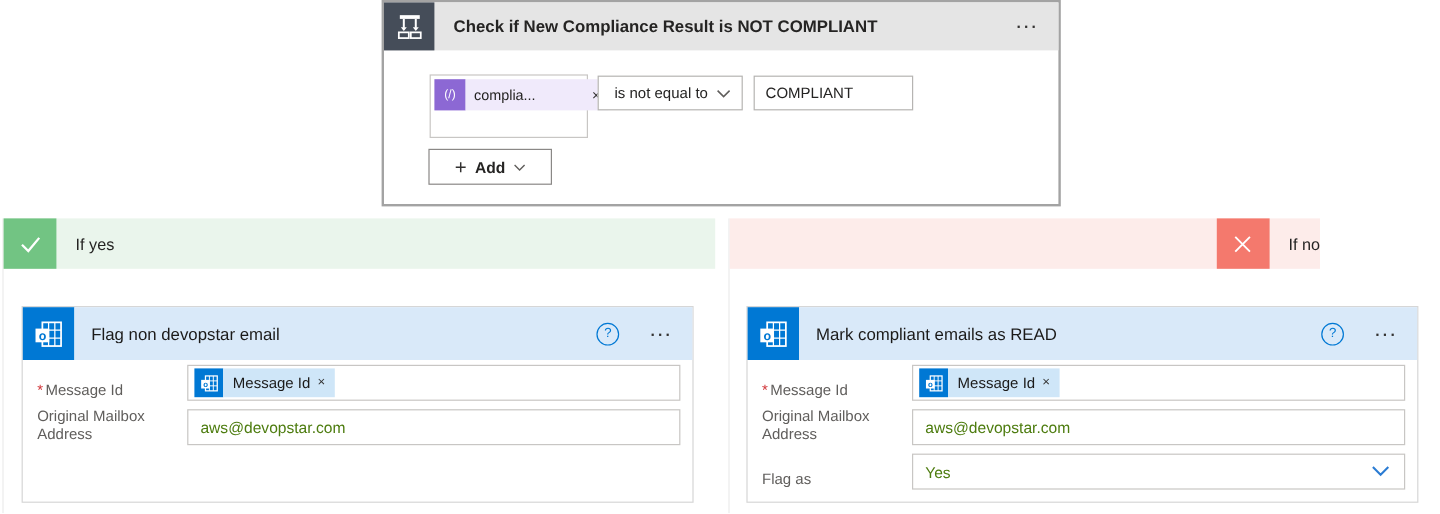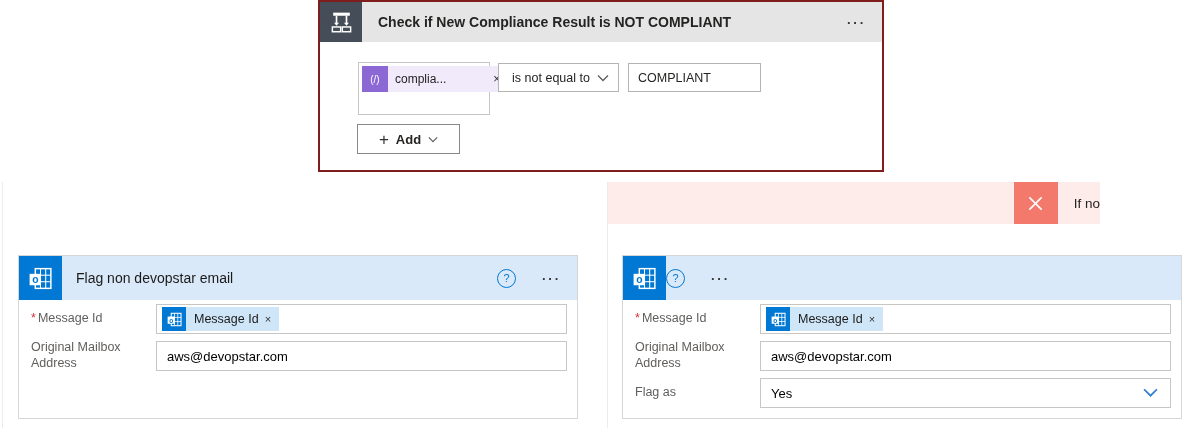--- a/index.html
+++ b/index.html
@@ -1,21 +1,21 @@
 <!DOCTYPE html>
 <html><head>
 <meta charset="utf-8">
 <style>
   html,body{margin:0;padding:0;background:#fff;}
   .stage{position:relative;width:1200px;height:428px;overflow:hidden;background:#fff;
          font-family:"Liberation Sans","DejaVu Sans",sans-serif;color:#252423;}
 
   
   .cond-card{position:absolute;left:318px;top:0;width:566px;height:172px;
-             box-sizing:border-box;border:2px solid #7f1d1d;background:#fff;}
+             box-sizing:border-box;border:2px solid #a3a3a3;background:#fff;}
   .cond-header{display:flex;align-items:stretch;height:40px;background:#e5e5e5;}
   .cond-icon{width:42px;background:#454d59;display:flex;align-items:center;justify-content:center;flex:none;}
   .cond-title{flex:1;display:flex;align-items:center;padding-left:16px;
               font-size:14px;font-weight:600;color:#252423;white-space:nowrap;overflow:hidden;}
   .ellipsis{display:flex;align-items:center;padding:0 16px;font-size:13px;font-weight:700;
             letter-spacing:2px;color:#323130;cursor:pointer;}
   .cond-body{position:relative;height:128px;}
   .token-box{position:absolute;left:38px;top:20px;width:132px;height:53px;
              box-sizing:border-box;border:1px solid #c8c6c4;background:#fff;padding:3px;}
   .token-pill{display:inline-flex;align-items:stretch;height:26px;max-width:100%;}
@@ -52,28 +52,28 @@
         border:1px solid #d6d6d6;background:#fff;}
   .card-yes{left:18px;}
   .card-no{left:622px;}
   .card-header{display:flex;align-items:stretch;height:44px;}
   .card-icon{width:43px;background:#0078d4;display:flex;align-items:center;justify-content:center;flex:none;}
   .card-head-rest{flex:1;display:flex;align-items:center;background:#d9e9f9;min-width:0;}
   .card-title{flex:1;padding-left:14px;font-size:14px;color:#1b1a19;white-space:nowrap;overflow:hidden;}
   .help-icon{width:17px;height:17px;border:1px solid #0078d4;border-radius:50%;color:#0078d4;
              display:flex;align-items:center;justify-content:center;font-size:11px;flex:none;
              margin-right:10px;cursor:pointer;}
-  .row{position:absolute;left:12px;right:10px;height:30px;display:flex;align-items:center;}
+  .row{position:absolute;left:12px;right:10px;height:30px;display:flex;align-items:flex-end;}
   .row-1{top:48px;} .row-2{top:85px;} .row-3{top:122px;}
   .f-label{width:125px;flex:none;font-size:12.5px;color:#605e5c;line-height:1.25;padding-right:8px;
            box-sizing:border-box;}
   .req{color:#d13438;margin-right:2px;}
   .field{flex:1;height:30px;box-sizing:border-box;border:1px solid #c8c6c4;background:#fff;
          display:flex;align-items:center;position:relative;min-width:0;}
-  .field.text,.field.dropdown{padding-left:10px;font-size:13px;color:#000000;}
+  .field.text,.field.dropdown{padding-left:10px;font-size:13px;color:#4d7c0f;}
   .field.dropdown{cursor:pointer;}
   .field .chev{position:absolute;right:12px;top:9px;}
   .mini-pill{display:inline-flex;align-items:stretch;height:24px;margin-left:5px;}
   .mini-pill .mp-icon{width:24px;background:#0078d4;display:flex;align-items:center;
              justify-content:center;flex:none;}
   .mini-pill .mp-body{display:flex;align-items:center;background:#cfe6f8;padding:0 8px;
              font-size:12.5px;color:#1b1a19;white-space:nowrap;}
   .mp-x{margin-left:6px;font-size:11px;color:#323130;cursor:pointer;}
 </style>
 </head>
@@ -122,20 +122,28 @@
         <svg width="10" height="7" viewBox="0 0 12 8" aria-hidden="true">
           <path d="M1 1.5l5 5 5-5" stroke="#605e5c" stroke-width="1.4" fill="none"></path>
         </svg>
       </div>
     </div>
   </div>
 
   <div class="branch-line" style="left:2px;"></div>
   <div class="branch-line" style="left:607px;"></div>
 
+  <div class="bar bar-yes">
+    <div class="bar-icon yes">
+      <svg width="23" height="23" viewBox="0 0 24 24" aria-hidden="true">
+        <path d="M4.5 12.5l5.5 5.5L19.5 6.5" stroke="#fff" stroke-width="2" fill="none"></path>
+      </svg>
+    </div>
+    <div class="bar-label">If yes</div>
+  </div>
 
   <div class="bar bar-no">
     <div class="bar-icon no">
       <svg width="21" height="21" viewBox="0 0 24 24" aria-hidden="true">
         <path d="M5 5l14 14M19 5L5 19" stroke="#fff" stroke-width="1.8" fill="none"></path>
       </svg>
     </div>
     <div class="bar-label">If no</div>
   </div>
 
@@ -198,20 +206,21 @@
           <rect x="8" y="3.5" width="15" height="19" fill="none" stroke="#fff" stroke-width="1.4"></rect>
           <line x1="8" y1="9.8" x2="23" y2="9.8" stroke="#fff" stroke-width="1"></line>
           <line x1="8" y1="16.1" x2="23" y2="16.1" stroke="#fff" stroke-width="1"></line>
           <line x1="13" y1="3.5" x2="13" y2="22.5" stroke="#fff" stroke-width="1"></line>
           <line x1="18" y1="3.5" x2="18" y2="22.5" stroke="#fff" stroke-width="1"></line>
           <rect x="2.5" y="8.5" width="11" height="11" fill="#fff"></rect>
           <text x="5.1" y="17.6" font-size="10" font-weight="bold" fill="#0078d4">o</text>
         </svg>
       </div>
       <div class="card-head-rest">
+        <div class="card-title">Mark compliant emails as READ</div>
         <div class="help-icon">?</div>
         <div class="ellipsis">···</div>
       </div>
     </div>
 
     <div class="row row-1">
       <div class="f-label"><span class="req">*</span><span>Message Id</span></div>
       <div class="field">
         <span class="mini-pill">
           <span class="mp-icon">

